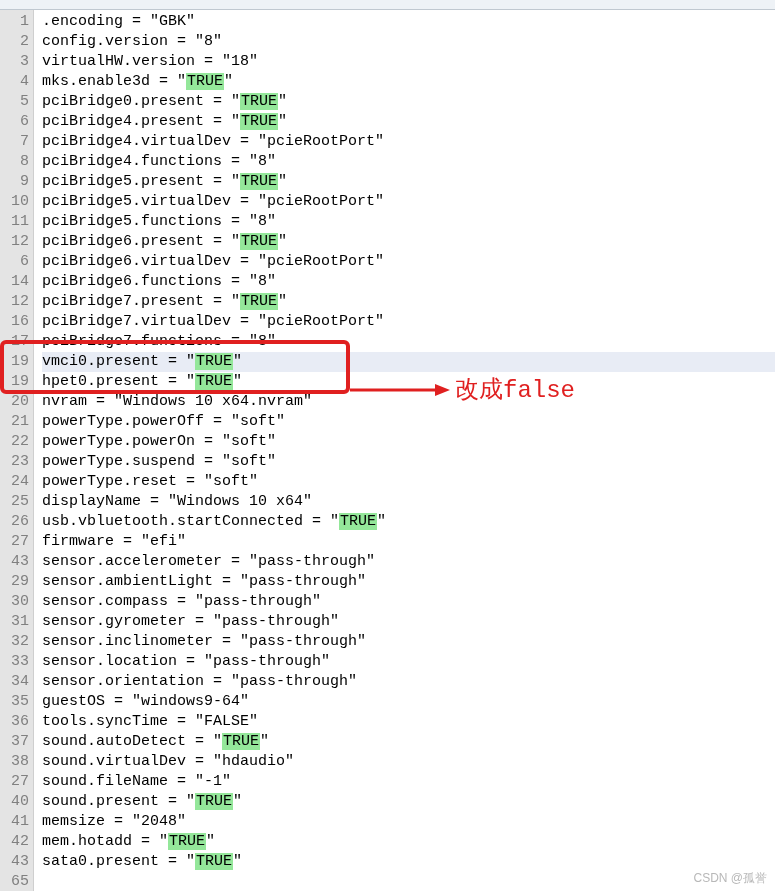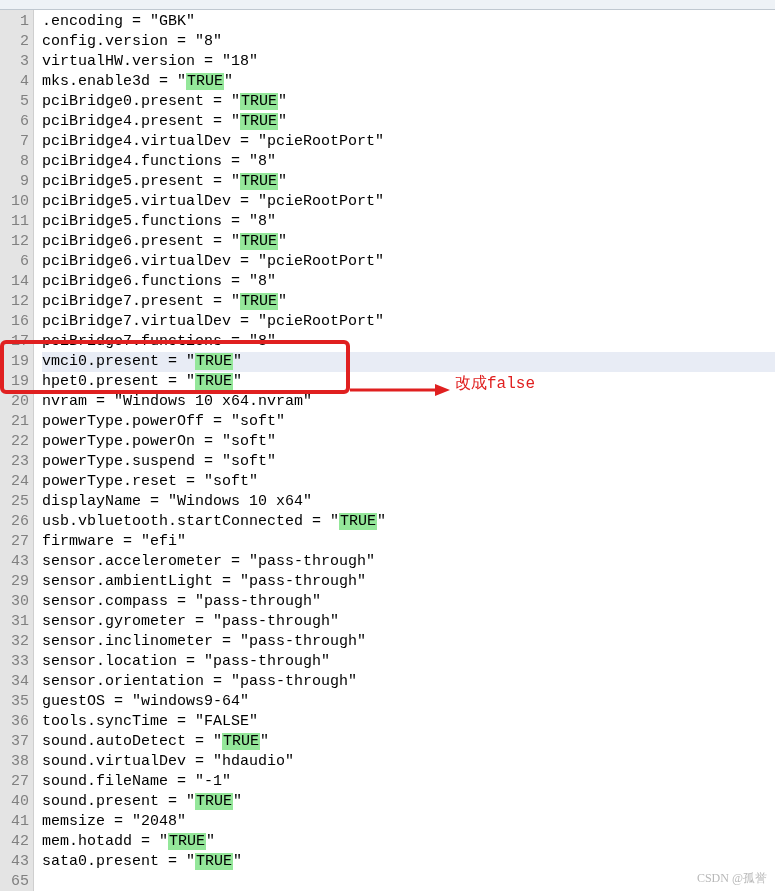--- a/index.html
+++ b/index.html
@@ -63,30 +63,30 @@
     width: 100px;
     height: 20px;
     pointer-events: none;
   }
   .arrow svg { width: 100px; height: 20px; }
   .annotation {
     position: absolute;
     left: 455px;
     top: 373px;
     color: #e02020;
-    font-size: 16px;
+    font-size: 24px;
     font-family: Consolas, "Courier New", monospace;
   }
   .watermark {
     position: absolute;
     right: 8px;
     bottom: 4px;
     font-size: 12px;
     color: #b8b8b8;
-    font-family: Liberation Serif, serif;
+    font-family: Liberation Sans, sans-serif;
   }
 </style>
 </head>
 <body>
 
 <div class="tab-bar"></div>
 
 <div class="editor">
   <div class="gutter" id="gutter">
       <div>1</div>

